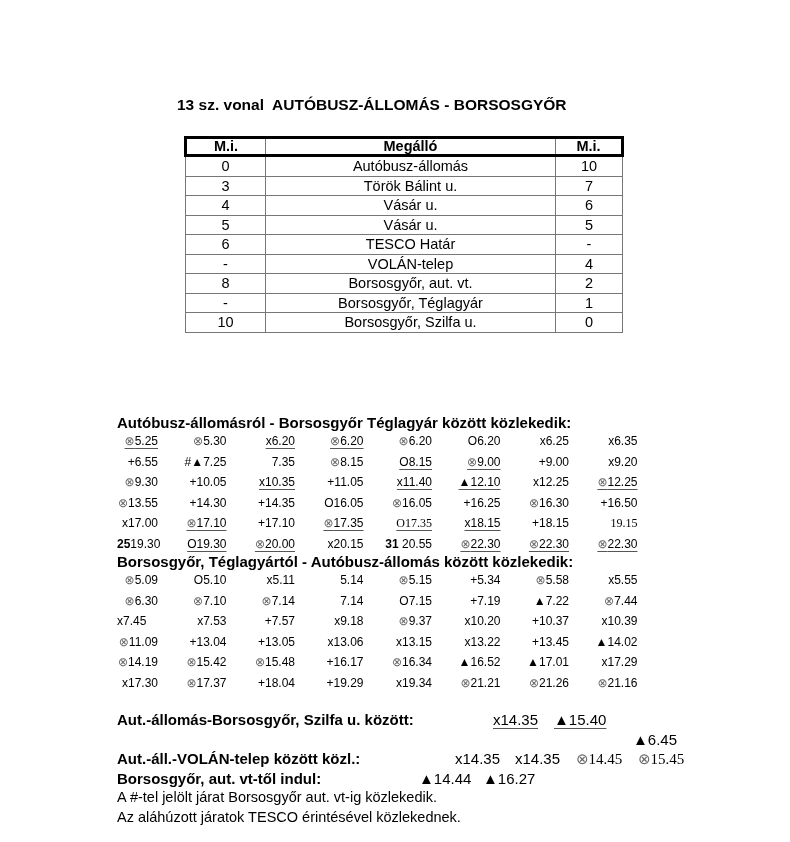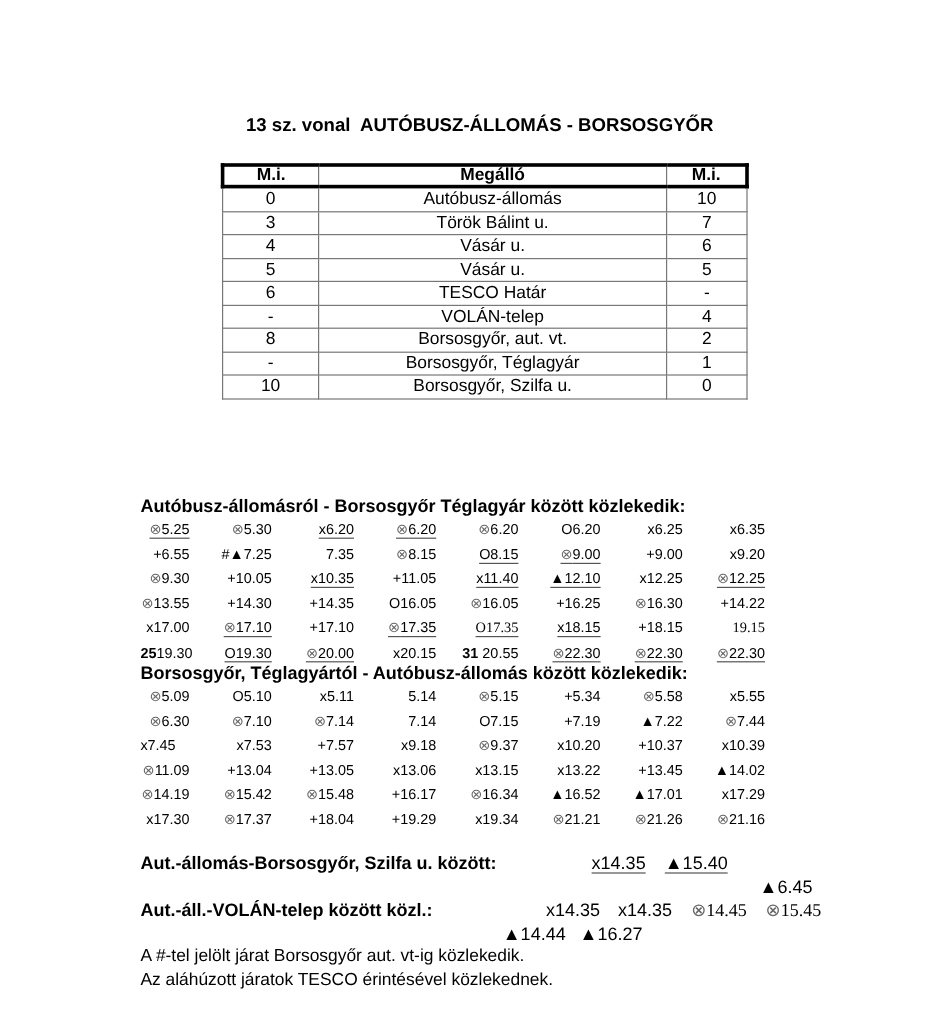--- a/index.html
+++ b/index.html
@@ -1,17 +1,17 @@
 <!DOCTYPE html>
 <html><head>
 <meta charset="utf-8">
 <style>
   html,body{margin:0;padding:0;background:#fff;}
   body{width:790px;height:842px;position:relative;font-family:"Liberation Sans",sans-serif;color:#000;overflow:hidden;}
-  .title{position:absolute;left:177px;top:96px;font-size:15.5px;font-weight:bold;white-space:pre;margin-left:28px;}
+  .title{position:absolute;left:177px;top:96px;font-size:15.5px;font-weight:bold;white-space:pre;}
   table.stops{position:absolute;left:184px;top:136px;border-collapse:collapse;font-size:14.5px;}
   table.stops td{border:1px solid #777;height:18.5px;padding:0;text-align:center;line-height:18px;}
   table.stops tr.hdr td{border-top:3px solid #000;border-bottom:3px solid #000;font-weight:bold;height:15px;line-height:13px;}
   table.stops tr.hdr td:first-child{border-left:3px solid #000;}
   table.stops tr.hdr td:last-child{border-right:3px solid #000;}
   .c1{width:78px}.c2{width:289px}.c3{width:65px}
   .sec-head{position:absolute;left:117px;font-size:15px;font-weight:bold;white-space:nowrap;}
   .grid{position:absolute;left:117px;font-size:12px;}
   .row{display:flex;height:20.5px;line-height:20px;}
   .cell{width:68.5px;text-align:right;white-space:nowrap;}
@@ -121,21 +121,21 @@
       <div class="cell"><span class="u"><span class="sym-o">⊗</span>12.25</span></div>
     </div>
     <div class="row">
       <div class="cell first"><span><span class="sym-o">⊗</span>13.55</span></div>
       <div class="cell"><span>+14.30</span></div>
       <div class="cell"><span>+14.35</span></div>
       <div class="cell"><span>O16.05</span></div>
       <div class="cell"><span><span class="sym-o">⊗</span>16.05</span></div>
       <div class="cell"><span>+16.25</span></div>
       <div class="cell"><span><span class="sym-o">⊗</span>16.30</span></div>
-      <div class="cell"><span>+14.22</span></div>
+      <div class="cell"><span>+16.50</span></div>
     </div>
     <div class="row">
       <div class="cell first"><span>x17.00</span></div>
       <div class="cell"><span class="u"><span class="sym-o">⊗</span>17.10</span></div>
       <div class="cell"><span>+17.10</span></div>
       <div class="cell"><span class="u"><span class="sym-o">⊗</span>17.35</span></div>
       <div class="cell"><span class="u serif">O17.35</span></div>
       <div class="cell"><span class="u">x18.15</span></div>
       <div class="cell"><span>+18.15</span></div>
       <div class="cell"><span class="serif">19.15</span></div>
@@ -213,16 +213,16 @@
       <div class="cell"><span><span class="sym-o">⊗</span>21.21</span></div>
       <div class="cell"><span><span class="sym-o">⊗</span>21.26</span></div>
       <div class="cell"><span><span class="sym-o">⊗</span>21.16</span></div>
     </div>
   </div>
 
 <div class="lines" id="extra">
     <div class="line"><span class="lbl">Aut.-állomás-Borsosgyőr, Szilfa u. között:</span><span class="val" style="left: 376px;"><span class="u">x14.35</span></span><span class="val" style="left: 437px;"><span class="u">▲15.40</span></span></div>
     <div class="line"><span class="val" style="left: 516px;"><span>▲6.45</span></span></div>
     <div class="line"><span class="lbl">Aut.-áll.-VOLÁN-telep között közl.:</span><span class="val" style="left: 338px;"><span>x14.35</span></span><span class="val" style="left: 398px;"><span>x14.35</span></span><span class="val" style="left: 459px;"><span class="serif"><span class="sym-o">⊗</span>14.45</span></span><span class="val" style="left: 521px;"><span class="serif"><span class="sym-o">⊗</span>15.45</span></span></div>
-    <div class="line"><span class="val" style="left: 302px;"><span>▲14.44</span></span><span class="val" style="left: 366px;"><span>▲16.27</span></span></div>
+    <div class="line"><span class="lbl">Borsosgyőr, aut. vt-től indul:</span><span class="val" style="left: 302px;"><span>▲14.44</span></span><span class="val" style="left: 366px;"><span>▲16.27</span></span></div>
     <div class="line note">A #-tel jelölt járat Borsosgyőr aut. vt-ig közlekedik.</div>
     <div class="line note">Az aláhúzott járatok TESCO érintésével közlekednek.</div>
   </div>
 
 </body></html>

